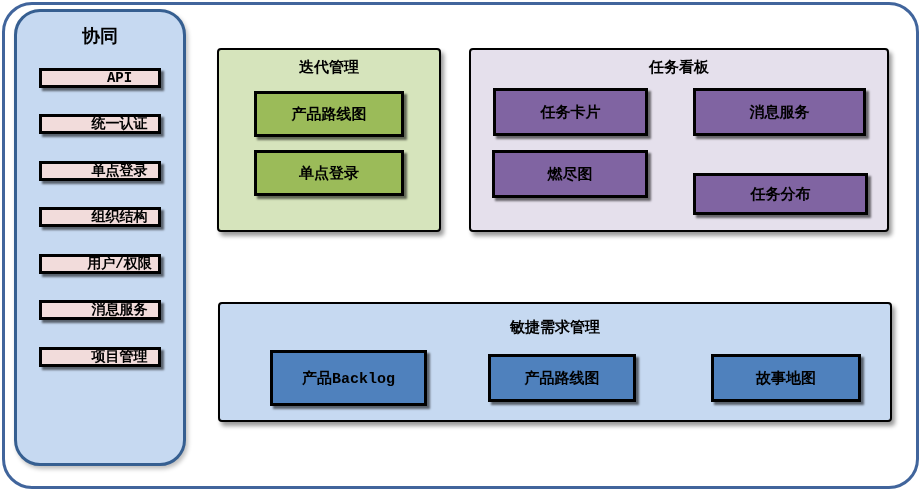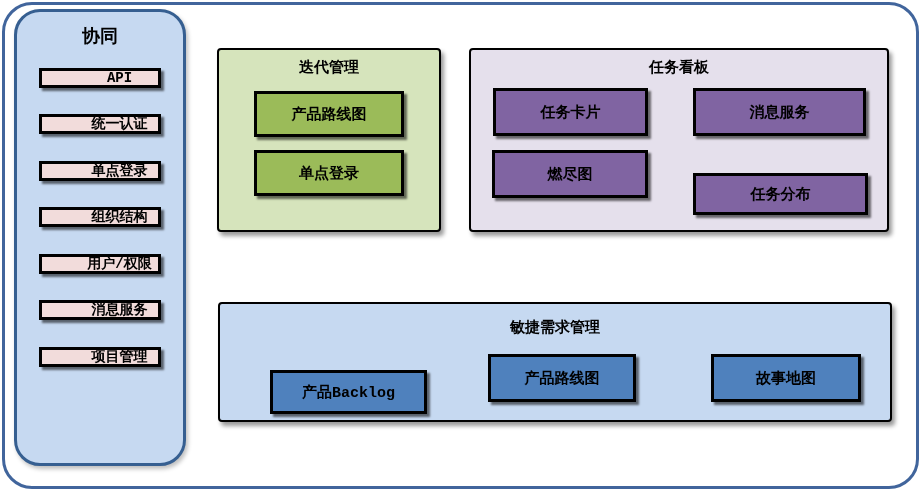--- a/index.html
+++ b/index.html
@@ -92,18 +92,18 @@
   <div class="group group-kanban">
     <div class="group-title">任务看板</div>
     <div class="node" style="left:22px;  top:38px;  width:155px; height:48px">任务卡片</div>
     <div class="node" style="left:222px; top:38px;  width:173px; height:48px">消息服务</div>
     <div class="node" style="left:21px;  top:100px; width:156px; height:48px">燃尽图</div>
     <div class="node" style="left:222px; top:123px; width:175px; height:42px">任务分布</div>
   </div>
 
   <div class="group group-agile">
     <div class="group-title">敏捷需求管理</div>
-    <div class="node" style="left:50px;  top:66px; width:157px; height:44px">产品Backlog</div>
+    <div class="node" style="left:50px;  top:46px; width:157px; height:56px">产品Backlog</div>
     <div class="node" style="left:268px; top:50px; width:148px; height:48px">产品路线图</div>
     <div class="node" style="left:491px; top:50px; width:150px; height:48px">故事地图</div>
   </div>
 
 </div>
 
 </body></html>

